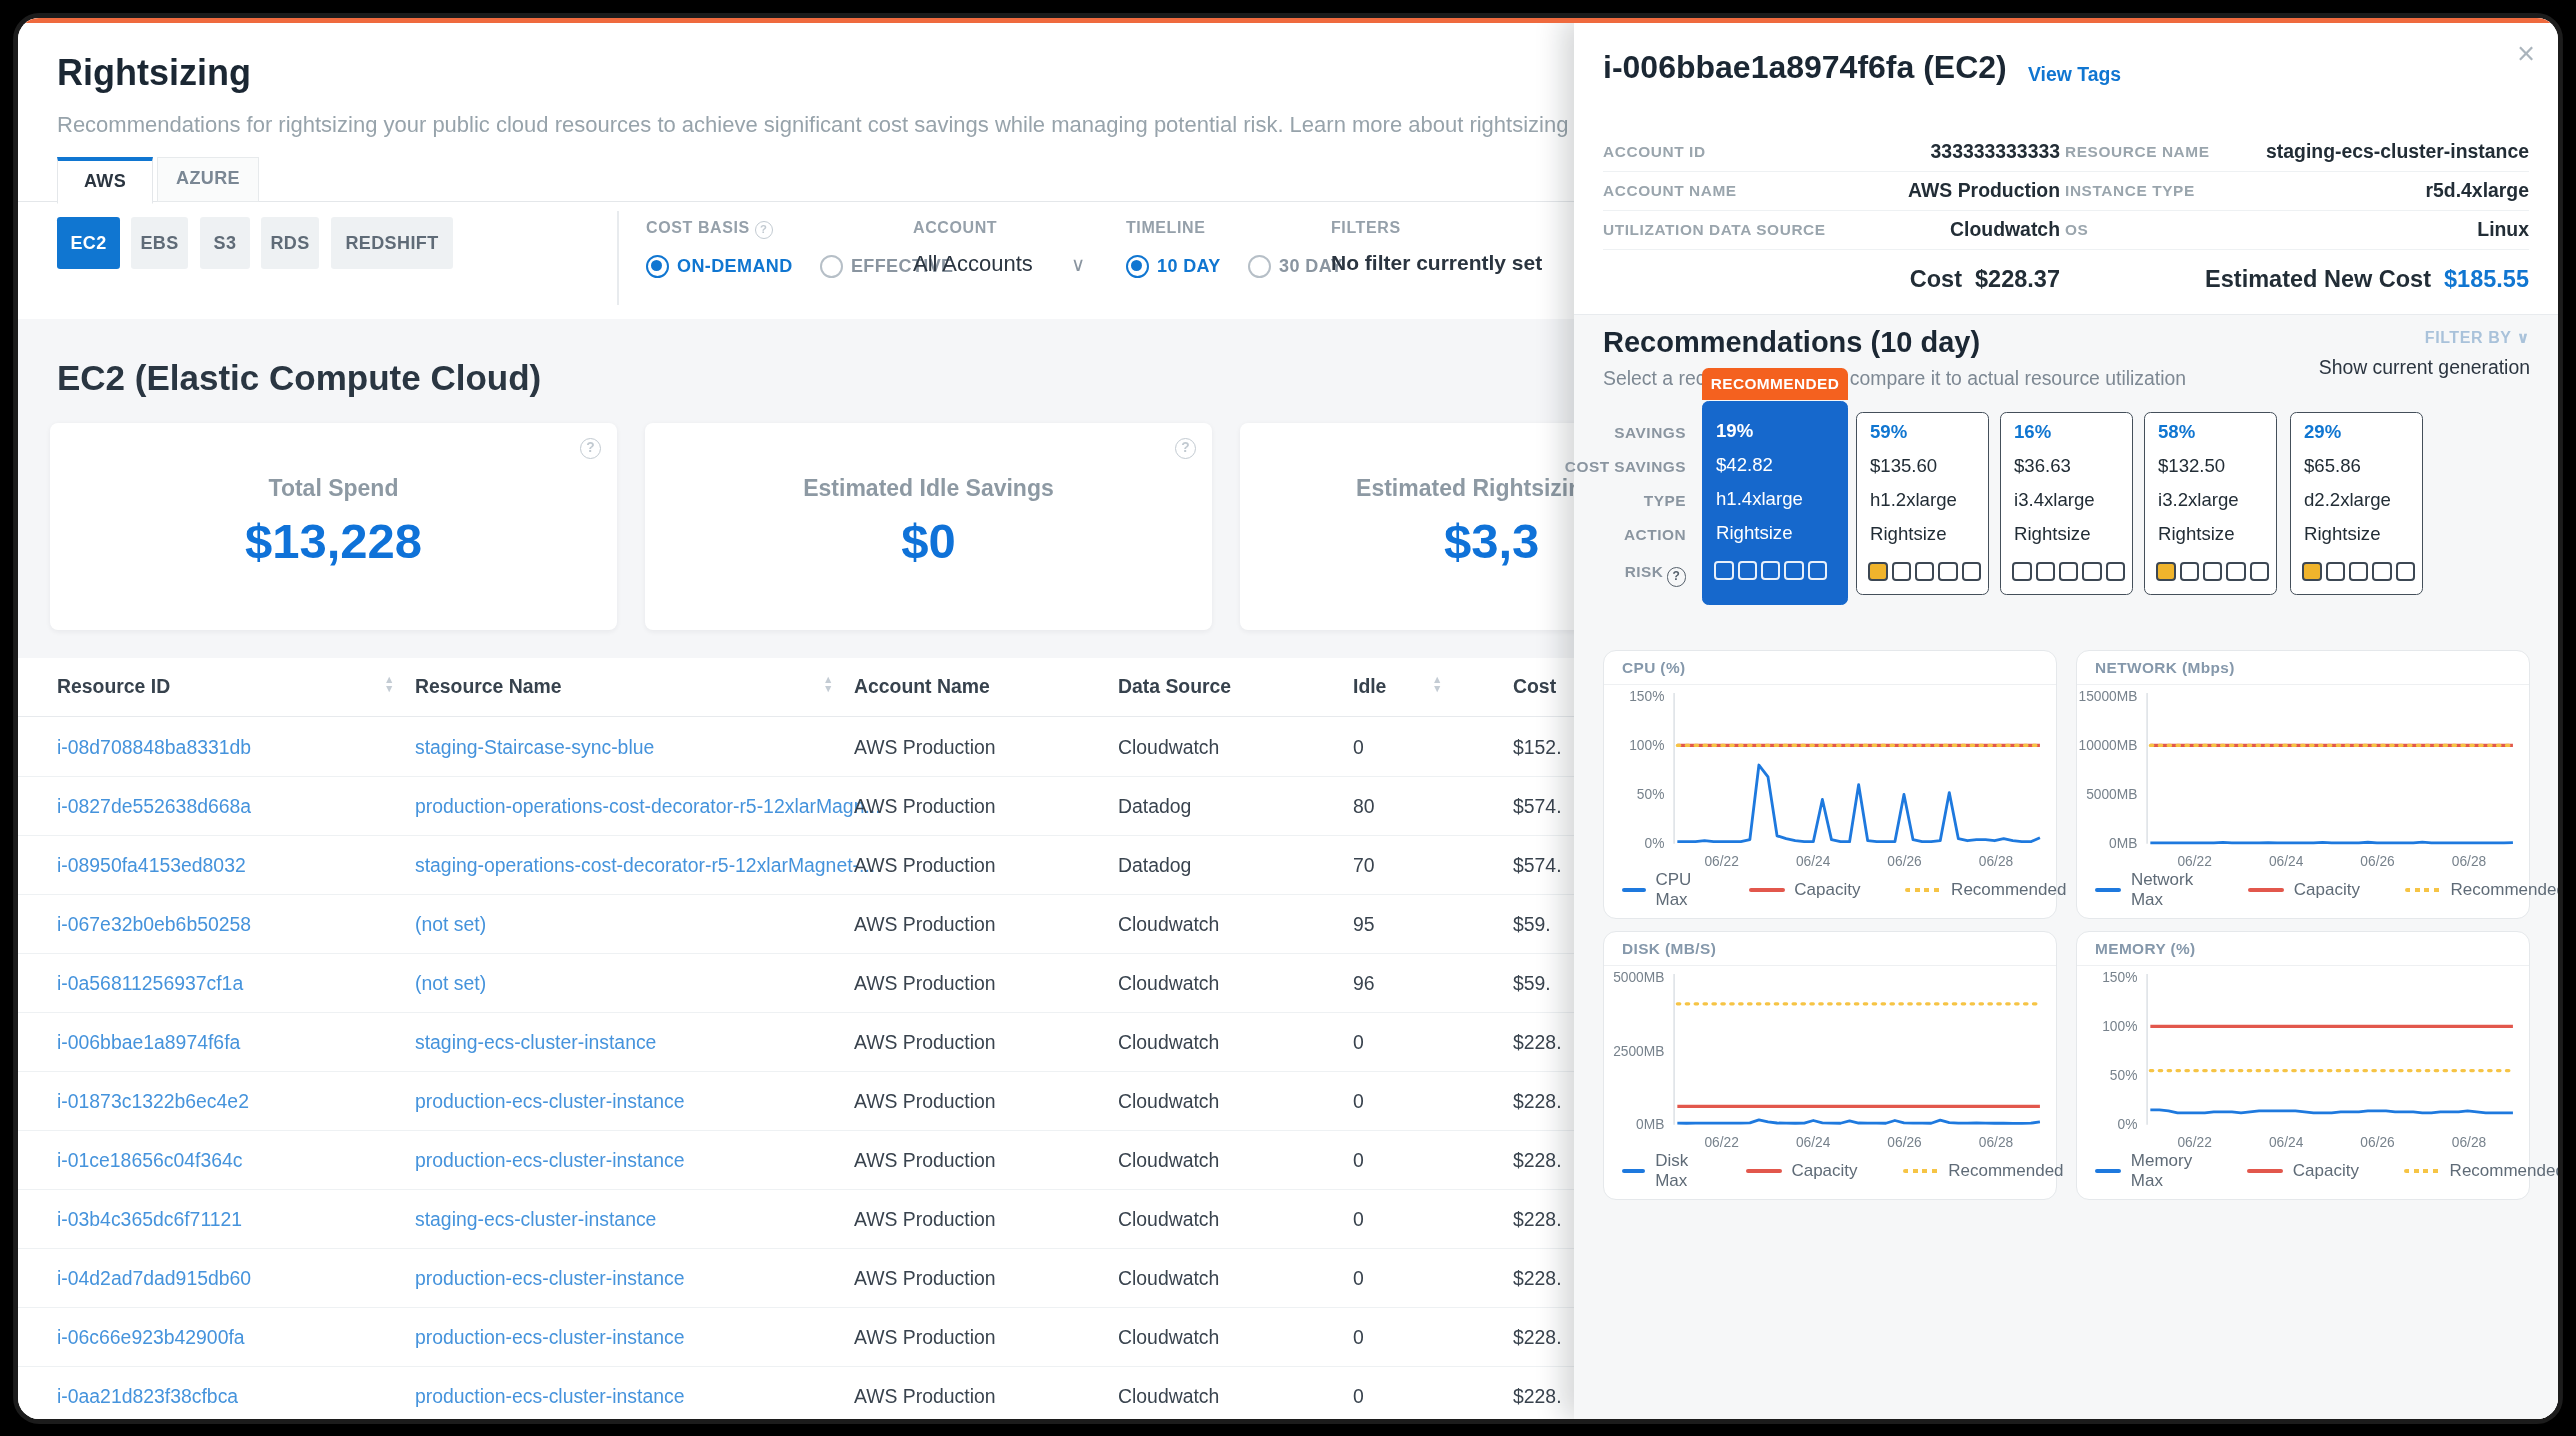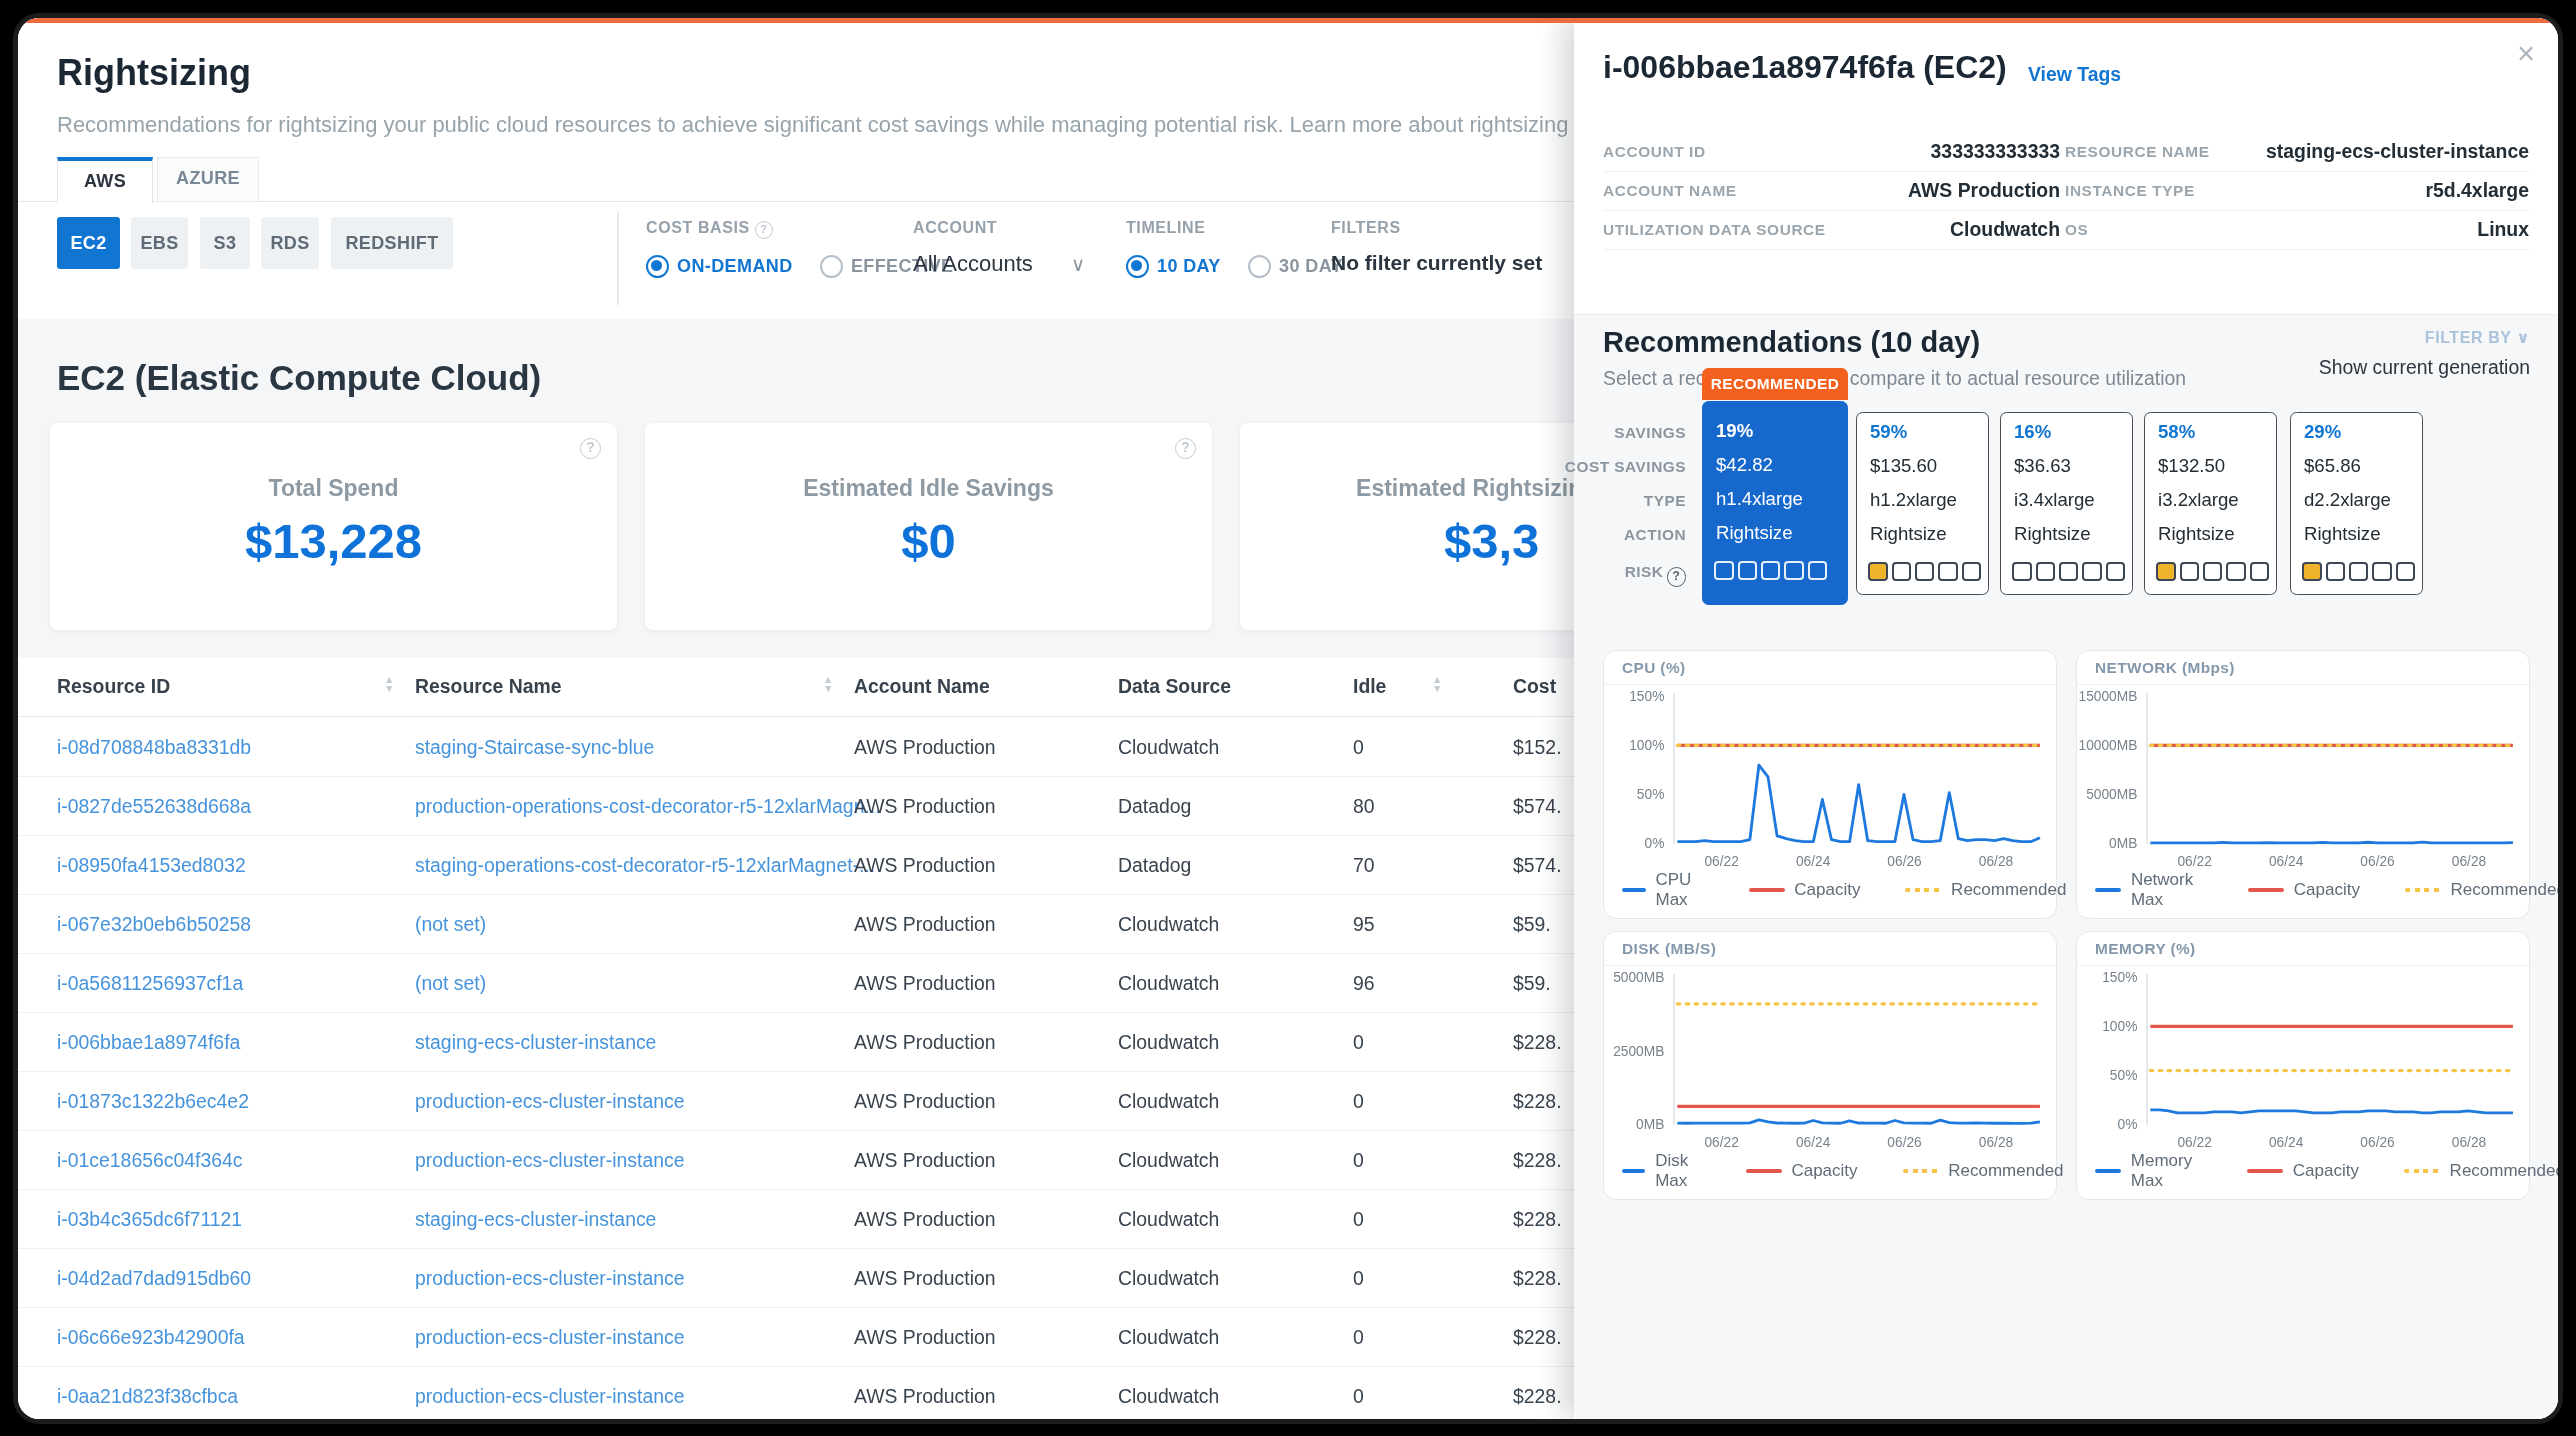--- a/index.html
+++ b/index.html
@@ -304,20 +304,24 @@
           <div class="dvalue" data-interactable="false" style="right: 0px;">r5d.4xlarge</div>
         </div>
         <div class="drow" data-interactable="false">
           <div class="dlabel" data-interactable="false" style="left: 0px;">UTILIZATION DATA SOURCE</div>
           <div class="dvalue" data-interactable="false" style="right: 469px;">Cloudwatch</div>
           <div class="dlabel" data-interactable="false" style="left: 462px;">OS</div>
           <div class="dvalue" data-interactable="false" style="right: 0px;">Linux</div>
         </div>
       </div>
 
+    <div class="costrow" data-interactable="false">
+      <div class="cost-main" data-interactable="false"><span>Cost</span>&nbsp;&nbsp;<span>$228.37</span></div>
+      <div class="cost-new" data-interactable="false"><span>Estimated New Cost</span>&nbsp;&nbsp;<b>$185.55</b></div>
+    </div>
 
     <div class="recsec" data-interactable="false">
       <div class="rec-title" data-interactable="false">Recommendations (10 day)</div>
       <div class="rec-sub" data-interactable="false">Select a recommendation to compare it to actual resource utilization</div>
       <div class="filterby" data-interactable="true"><span>FILTER BY</span> ∨</div>
       <div class="showcur" data-interactable="true">Show current generation</div>
       <div class="badge" data-interactable="false">RECOMMENDED</div>
       <div class="rowlabels" id="rec-row-labels" data-interactable="false">
           <div class="rowlabel" data-interactable="false" style="top: 109px;">SAVINGS</div>
           <div class="rowlabel" data-interactable="false" style="top: 143px;">COST SAVINGS</div>

